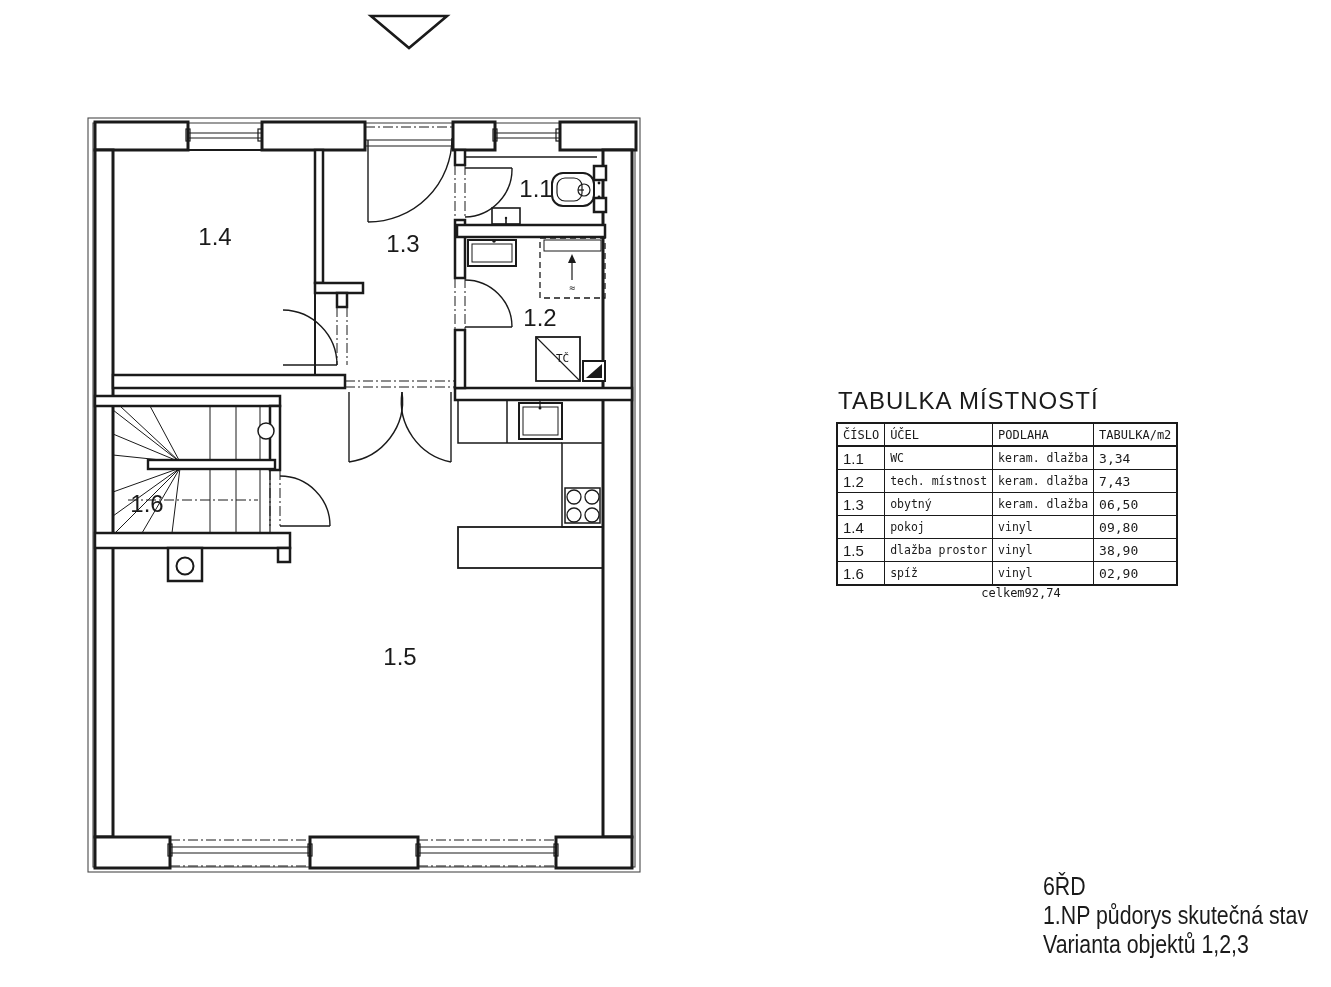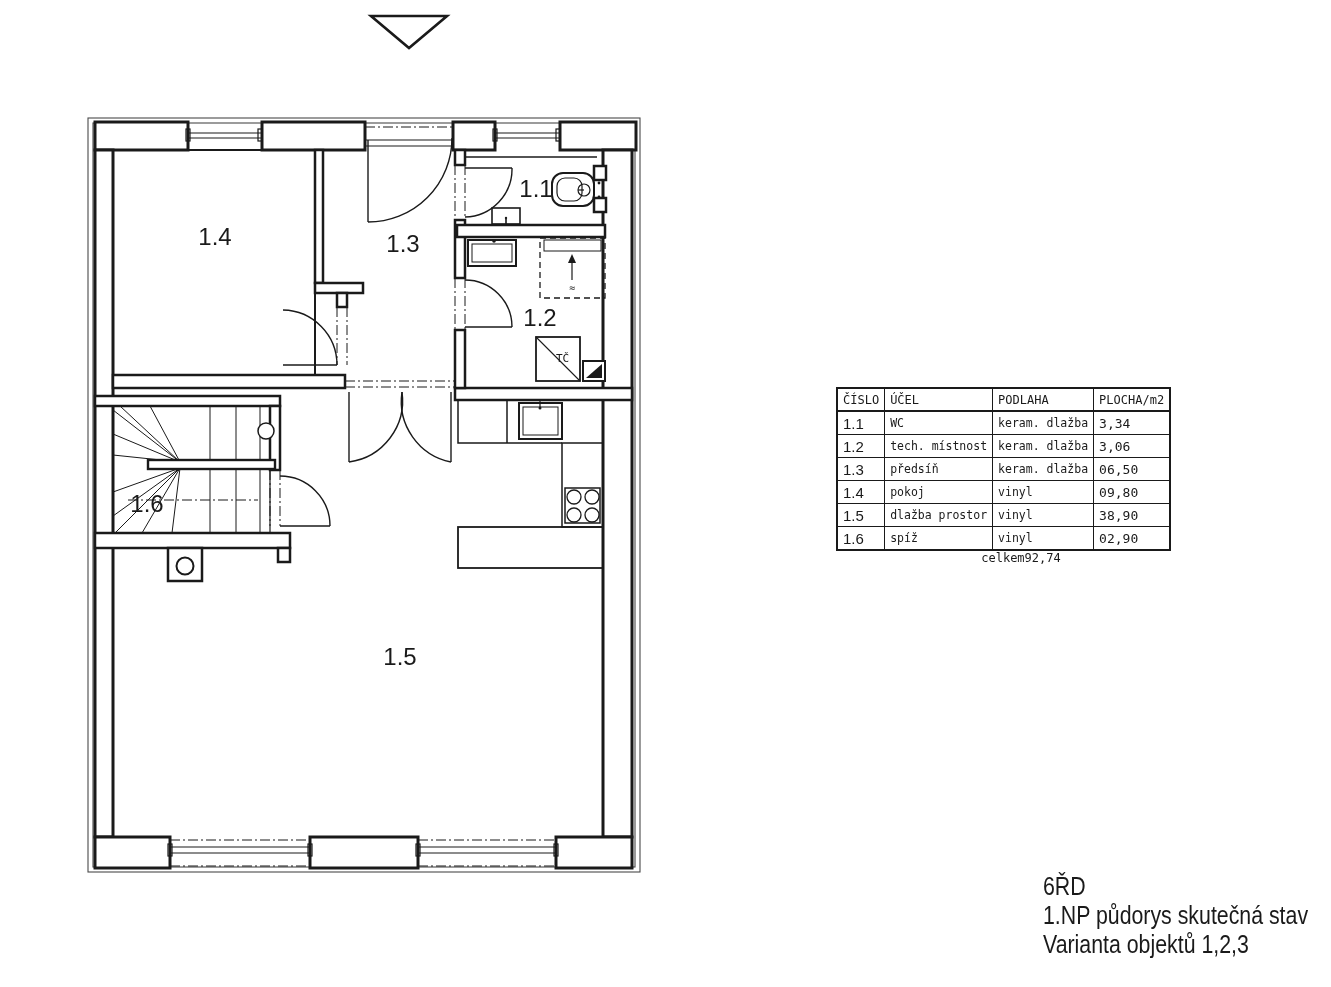--- a/index.html
+++ b/index.html
@@ -225,45 +225,46 @@
 
   <text class="room-label" x="536" y="197" text-anchor="middle">1.1</text>
   <text class="room-label" x="540" y="326" text-anchor="middle">1.2</text>
   <text class="room-label" x="403" y="252" text-anchor="middle">1.3</text>
   <text class="room-label" x="215" y="245" text-anchor="middle">1.4</text>
   <text class="room-label" x="400" y="665" text-anchor="middle">1.5</text>
   <text class="room-label" x="147" y="512" text-anchor="middle">1.6</text>
 </svg>
 
 <div class="table-wrap">
+  <div class="table-title">TABULKA MÍSTNOSTÍ</div>
   <table class="rooms">
     <thead>
       <tr>
         <th class="c-cislo">ČÍSLO</th>
         <th class="c-ucel">ÚČEL</th>
         <th class="c-podlaha">PODLAHA</th>
-        <th class="c-plocha">PLOCHA/m2</th>
+        <th class="c-plocha">TABULKA/m2</th>
       </tr>
     </thead>
     <tbody>
       <tr>
         <td class="c-cislo">1.1</td>
         <td class="c-ucel">WC</td>
         <td class="c-podlaha">keram. dlažba</td>
         <td class="c-plocha">3,34</td>
       </tr>
       <tr>
         <td class="c-cislo">1.2</td>
         <td class="c-ucel">tech. místnost</td>
         <td class="c-podlaha">keram. dlažba</td>
-        <td class="c-plocha">3,06</td>
+        <td class="c-plocha">7,43</td>
       </tr>
       <tr>
         <td class="c-cislo">1.3</td>
-        <td class="c-ucel">předsíň</td>
+        <td class="c-ucel">obytný</td>
         <td class="c-podlaha">keram. dlažba</td>
         <td class="c-plocha">06,50</td>
       </tr>
       <tr>
         <td class="c-cislo">1.4</td>
         <td class="c-ucel">pokoj</td>
         <td class="c-podlaha">vinyl</td>
         <td class="c-plocha">09,80</td>
       </tr>
       <tr>

